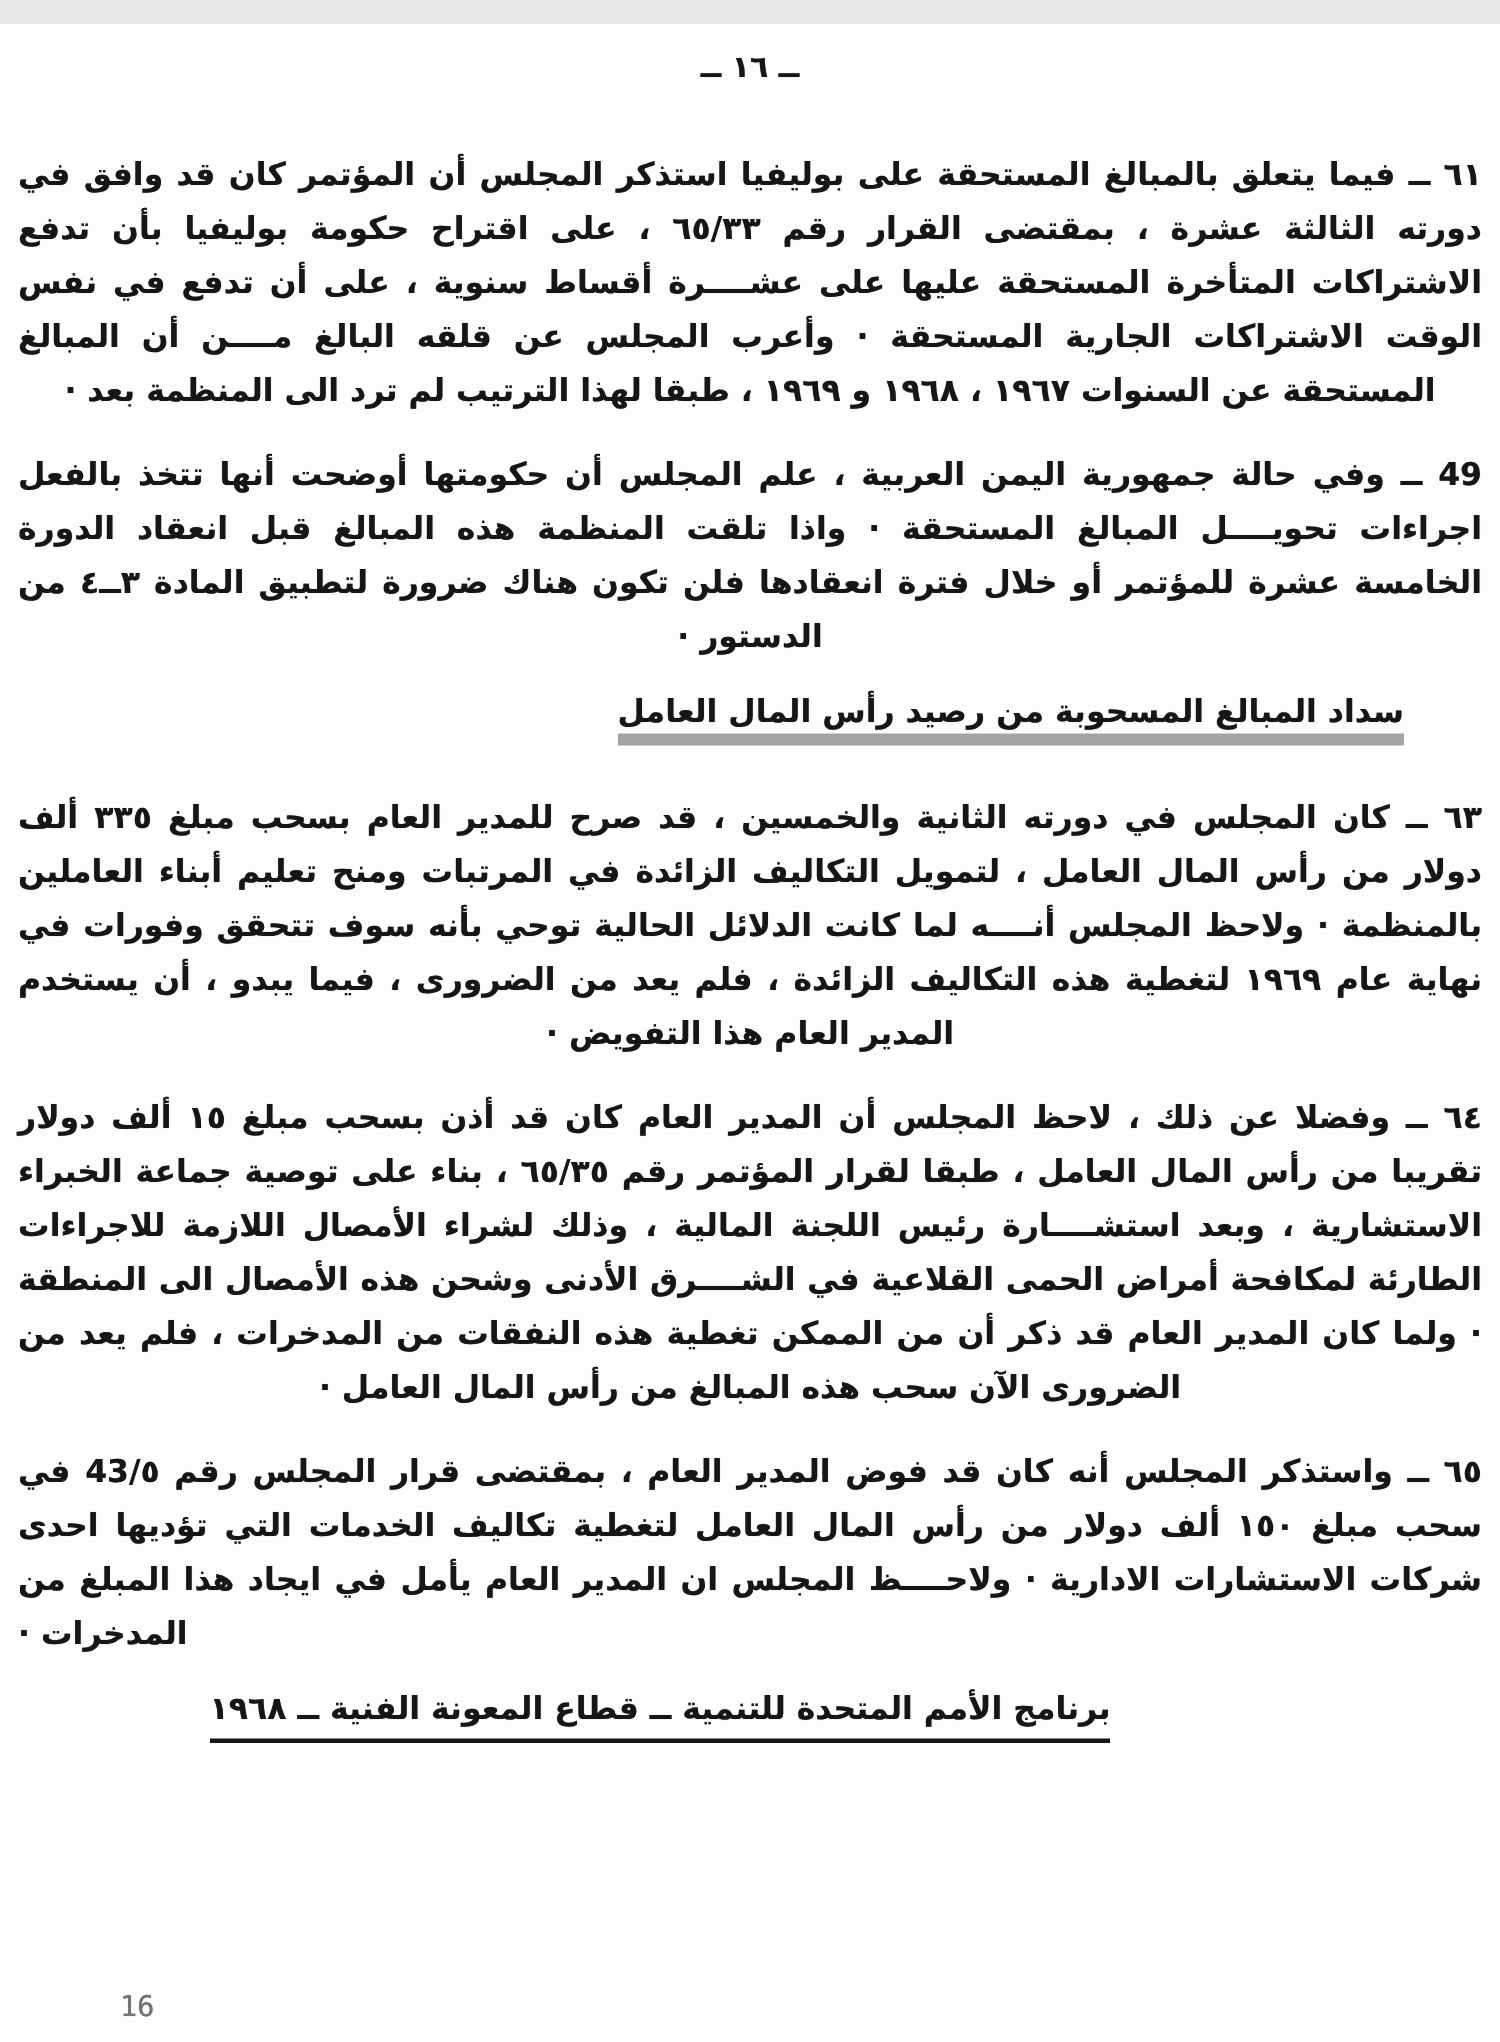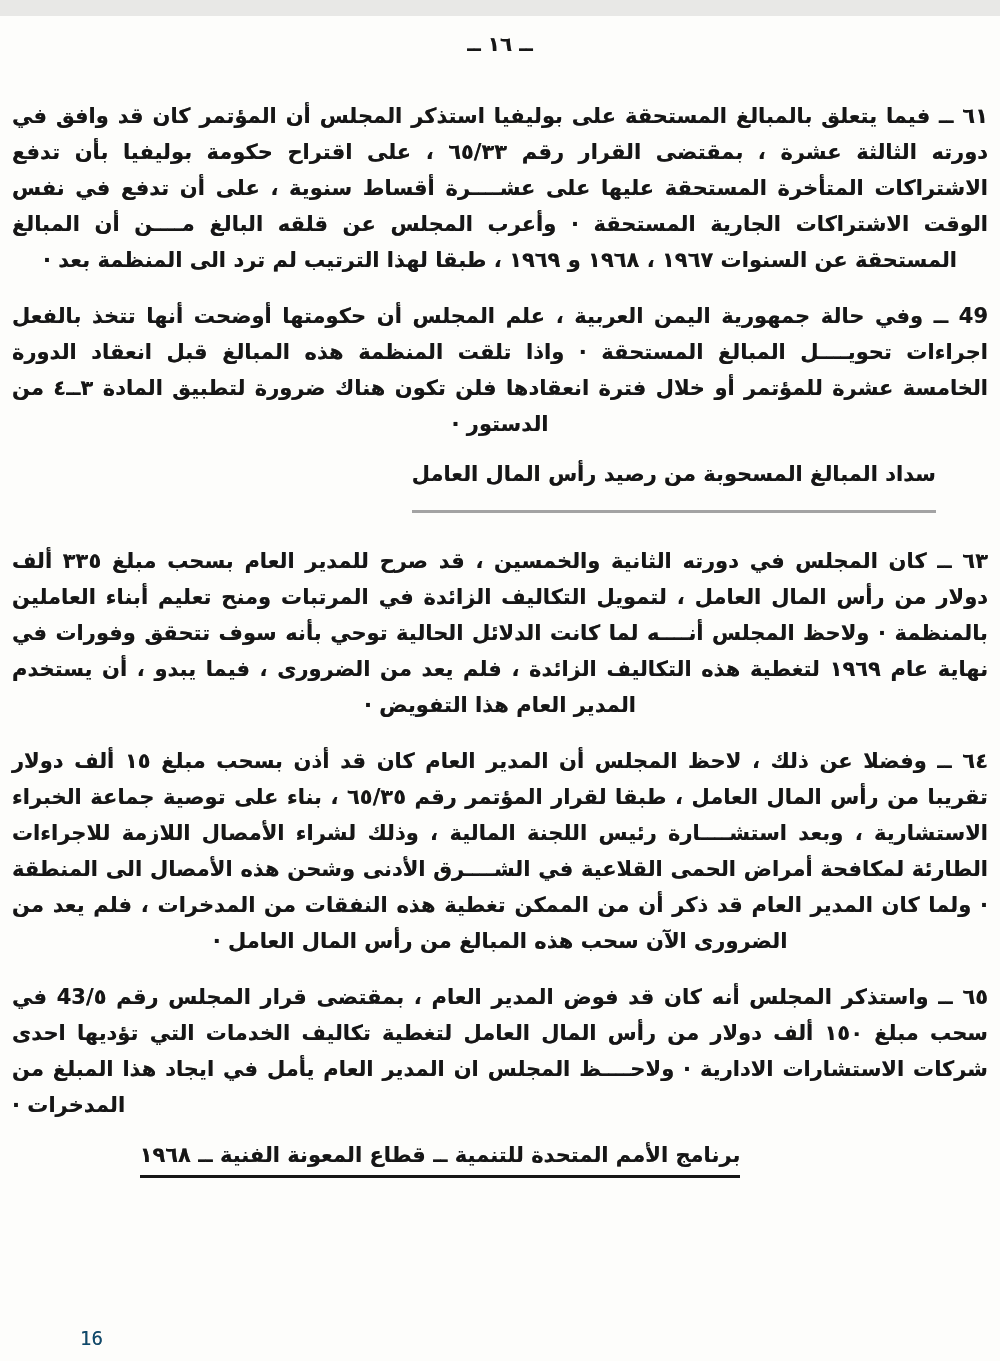--- a/index.html
+++ b/index.html
@@ -32,22 +32,22 @@
     margin: 0 0 20px 0;
   }
   .para.last-left { text-align-last: left; }
   .section-heading {
     margin: 8px 52px 30px 0;
     font-size: 21px;
     text-align: right;
   }
   .section-heading .uline {
     display: inline-block;
-    border-bottom: 3px solid #a3a3a3;
-    padding-bottom: 24px;
+    border-bottom: 8px solid #a3a3a3;
+    padding-bottom: 3px;
   }
   .audit-heading { margin: 26px 58px 60px 0; }
   .word-underline {
     border-bottom: 2.5px solid #161616;
     padding-bottom: 2px;
   }
   .audit-list { padding: 0 120px 0 0; }
   .audit-item {
     font-size: 21px;
     text-align: center;
@@ -59,21 +59,21 @@
     padding-bottom: 8px;
   }
   .page-footer {
     position: absolute;
     bottom: 28px;
     left: 80px; 
     direction: ltr;
     font-size: 19px;
     font-weight: 400;
     font-family: "DejaVu Sans Mono", monospace;
-    color: #0c4a6e;
+    color: #737373;
   }
 </style>
 </head>
 <body>
 
 <div class="page">
 
   <div class="page-header">ــ ١٦ ــ</div>
 
   <p class="para">٦١ ــ فيما يتعلق بالمبالغ المستحقة على بوليفيا استذكر المجلس أن المؤتمر كان قد وافق في دورته الثالثة عشرة ، بمقتضى القرار رقم ٣٣‏/‏٦٥ ، على اقتراح حكومة بوليفيا بأن تدفع الاشتراكات المتأخرة المستحقة عليها على عشــــرة أقساط سنوية ، على أن تدفع في نفس الوقت الاشتراكات الجارية المستحقة · وأعرب المجلس عن قلقه البالغ مــــن أن المبالغ المستحقة عن السنوات ١٩٦٧ ، ١٩٦٨ و ١٩٦٩ ، طبقا لهذا الترتيب لم ترد الى المنظمة بعد ·</p>

